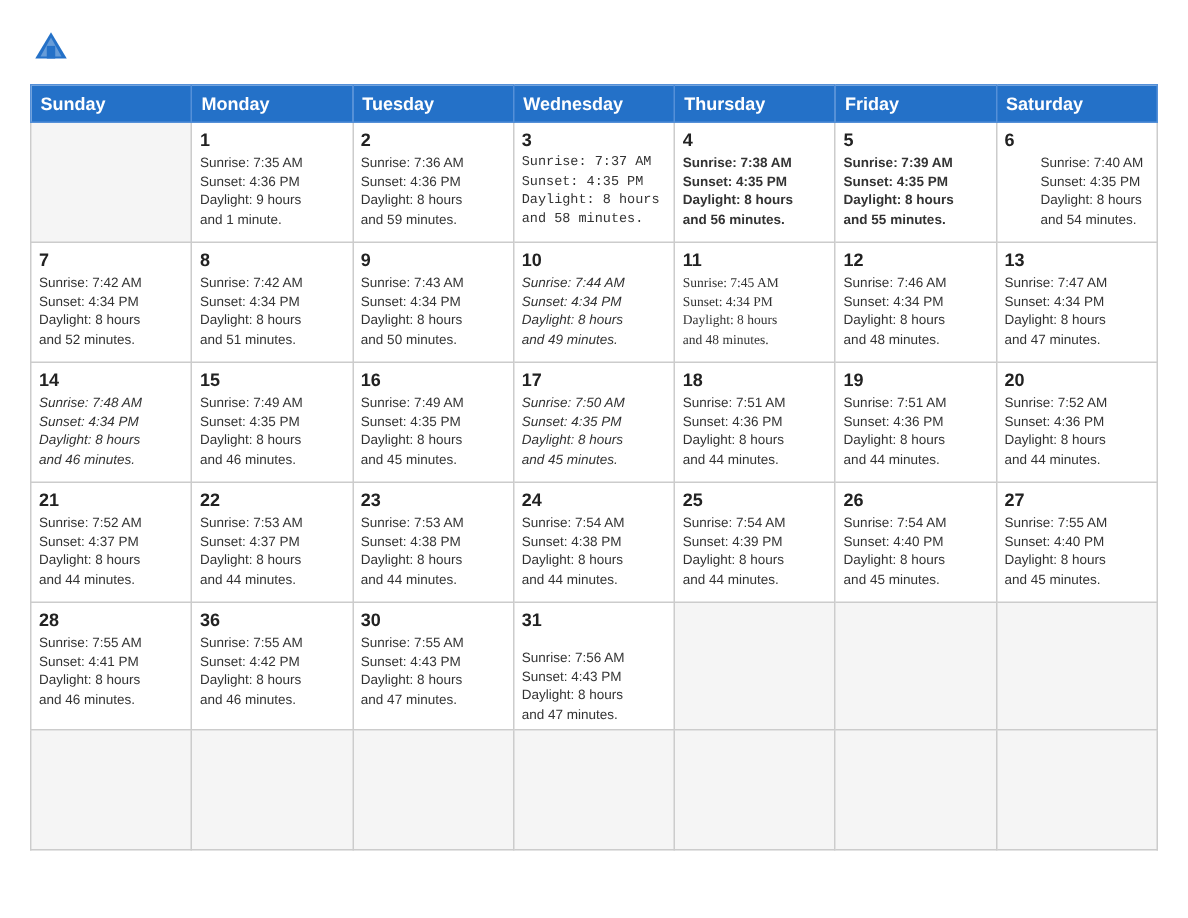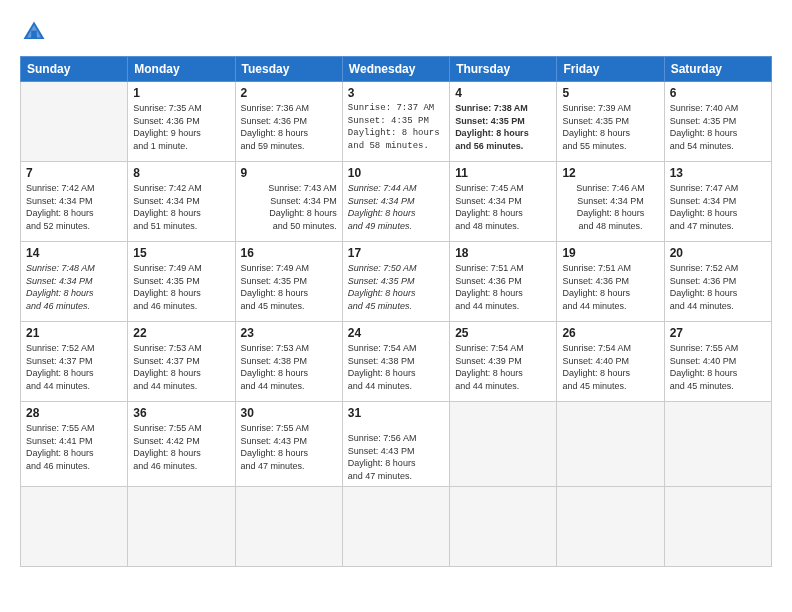--- a/index.html
+++ b/index.html
@@ -158,28 +158,28 @@
           </td>
           <td>
             <span class="day-num">4</span>
             <div class="cell-text" style="white-space: pre-line; font-weight: bold;">Sunrise: 7:38 AM
 Sunset: 4:35 PM
 Daylight: 8 hours
 and 56 minutes.</div>
           </td>
           <td>
             <span class="day-num">5</span>
-            <div class="cell-text" style="white-space: pre-line;">Sunrise: 7:39 AM
+            <div class="cell-text" style="white-space: pre-line; font-weight: bold;">Sunrise: 7:39 AM
 Sunset: 4:35 PM
 Daylight: 8 hours
 and 55 minutes.</div>
           </td>
           <td>
             <span class="day-num">6</span>
-            <div class="cell-text" style="white-space: pre-line;">Sunrise: 7:40 AM
+            <div class="cell-text" style="white-space: pre-line; margin-left: 24px;">Sunrise: 7:40 AM
 Sunset: 4:35 PM
 Daylight: 8 hours
 and 54 minutes.</div>
           </td>
         </tr>
         <tr>
           <td>
             <span class="day-num">7</span>
             <div class="cell-text" style="white-space: pre-line;">Sunrise: 7:42 AM
 Sunset: 4:34 PM
@@ -188,42 +188,42 @@
           </td>
           <td>
             <span class="day-num">8</span>
             <div class="cell-text" style="white-space: pre-line;">Sunrise: 7:42 AM
 Sunset: 4:34 PM
 Daylight: 8 hours
 and 51 minutes.</div>
           </td>
           <td>
             <span class="day-num">9</span>
-            <div class="cell-text" style="white-space: pre-line; text-align: right;">Sunrise: 7:43 AM
+            <div class="cell-text" style="white-space: pre-line;">Sunrise: 7:43 AM
 Sunset: 4:34 PM
 Daylight: 8 hours
 and 50 minutes.</div>
           </td>
           <td>
             <span class="day-num">10</span>
             <div class="cell-text" style="white-space: pre-line; font-style: italic;">Sunrise: 7:44 AM
 Sunset: 4:34 PM
 Daylight: 8 hours
 and 49 minutes.</div>
           </td>
           <td>
             <span class="day-num">11</span>
-            <div class="cell-text" style="white-space: pre-line;">Sunrise: 7:45 AM
+            <div class="cell-text" style="white-space: pre-line; font-family: Liberation Serif, serif;">Sunrise: 7:45 AM
 Sunset: 4:34 PM
 Daylight: 8 hours
 and 48 minutes.</div>
           </td>
           <td>
             <span class="day-num">12</span>
-            <div class="cell-text" style="white-space: pre-line; text-align: center;">Sunrise: 7:46 AM
+            <div class="cell-text" style="white-space: pre-line;">Sunrise: 7:46 AM
 Sunset: 4:34 PM
 Daylight: 8 hours
 and 48 minutes.</div>
           </td>
           <td>
             <span class="day-num">13</span>
             <div class="cell-text" style="white-space: pre-line;">Sunrise: 7:47 AM
 Sunset: 4:34 PM
 Daylight: 8 hours
 and 47 minutes.</div>

